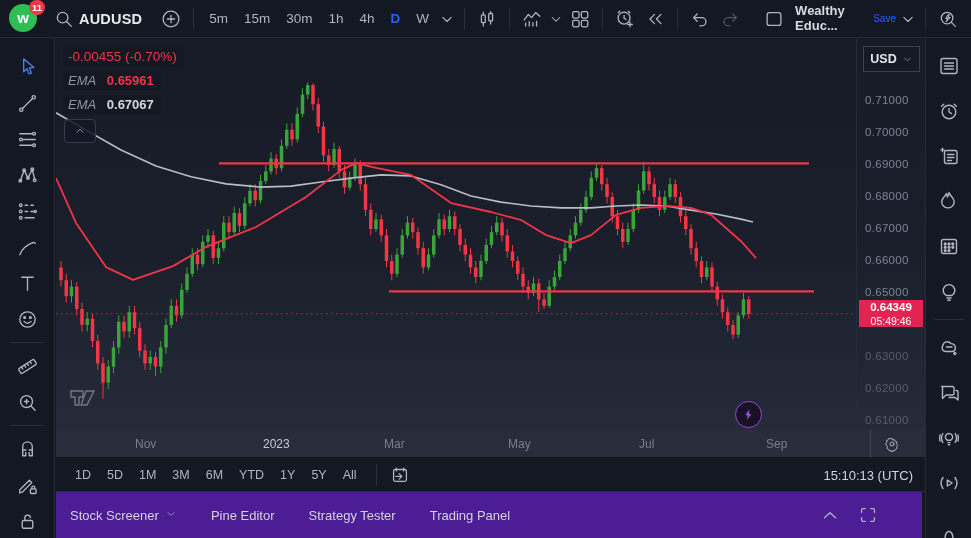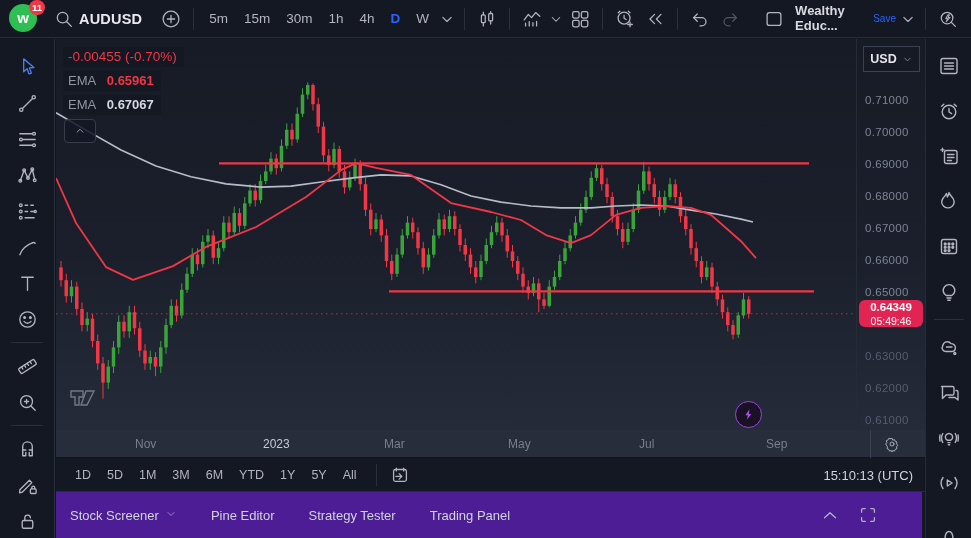--- a/index.html
+++ b/index.html
@@ -56,37 +56,37 @@
   .main-pane { position:absolute; left:56px; top:39px; width:869px; height:391px;
                background:linear-gradient(180deg,#161b26 0%, #1a1f2b 55%, #252b39 100%); }
   #chart-svg { position:absolute; left:0; top:0; }
   .watermark { position:absolute; left:0; top:226px; width:800px; text-align:center; font-size:40px;
                font-weight:bold; color:rgba(155,165,185,0.10); letter-spacing:1px; white-space:nowrap;
                pointer-events:none; }
   .legend { position:absolute; left:7px; top:8px; z-index:5; font-size:13px; }
   .legend-row { display:inline-block; background:rgba(19,23,33,.72); padding:2px 7px 3px 5px; border-radius:2px;
                 margin-bottom:4px; cursor:default; }
   .chg { color:#f23645; font-size:13.5px; }
-  .ema-lbl { color:#9096a2; margin-right:7px; }
+  .ema-lbl { color:#9096a2; margin-right:7px;font-style:italic; }
   .ema-val-red { color:#f23645; font-weight:bold; }
   .ema-val-wht { color:#d5d8df; font-weight:bold; }
   .collapse-btn { position:absolute; left:8px; top:80px; width:32px; height:24px; border:1px solid #363c4b;
                   background:rgba(20,24,35,.85); border-radius:4px; display:flex; align-items:center;
                   justify-content:center; cursor:pointer; z-index:5; }
   .tv-mark { position:absolute; left:14px; top:350px; opacity:.75; }
   .flash-btn { position:absolute; left:679px; top:362px; width:27px; height:27px; border-radius:50%;
                border:1.6px solid #9c46d8; background:#191225; display:flex; align-items:center;
                justify-content:center; cursor:pointer; z-index:6; }
   .pane-divider { position:absolute; left:800px; top:0; width:1px; height:391px; background:#262b38; }
 
   
   .price-scale { position:absolute; left:801px; top:0; width:68px; height:391px; }
   .tick { position:absolute; left:8px; font-size:11.5px; color:#7d8494; letter-spacing:.3px; cursor:ns-resize; }
   .tick.dim { color:#565d6f; }
-  .cur-price { position:absolute; left:2px; width:64px; height:27px; background:#e22452; border-radius:6px;
+  .cur-price { position:absolute; left:2px; width:64px; height:27px; background:#e22452; border-radius:0;
                color:#fff; text-align:center; line-height:1.15; padding-top:1px; z-index:4; cursor:pointer; }
   .cur-price .p { font-size:11.5px; font-weight:bold; display:block; }
   .cur-price .c { font-size:10.5px; display:block; }
   .usd-select { position:absolute; right:5px; top:7px; width:57px; height:26px; border:1px solid #3a4152;
                 border-radius:0; display:flex; align-items:center; justify-content:center; gap:5px;
                 color:#e4e6eb; font-size:12.5px; font-weight:bold; cursor:pointer; background:rgba(20,24,35,.4); }
 
   
   .time-axis { position:absolute; left:56px; top:430px; width:869px; height:28px; background:#272d3b;
                border-bottom:1px solid #10141d; z-index:10; }

